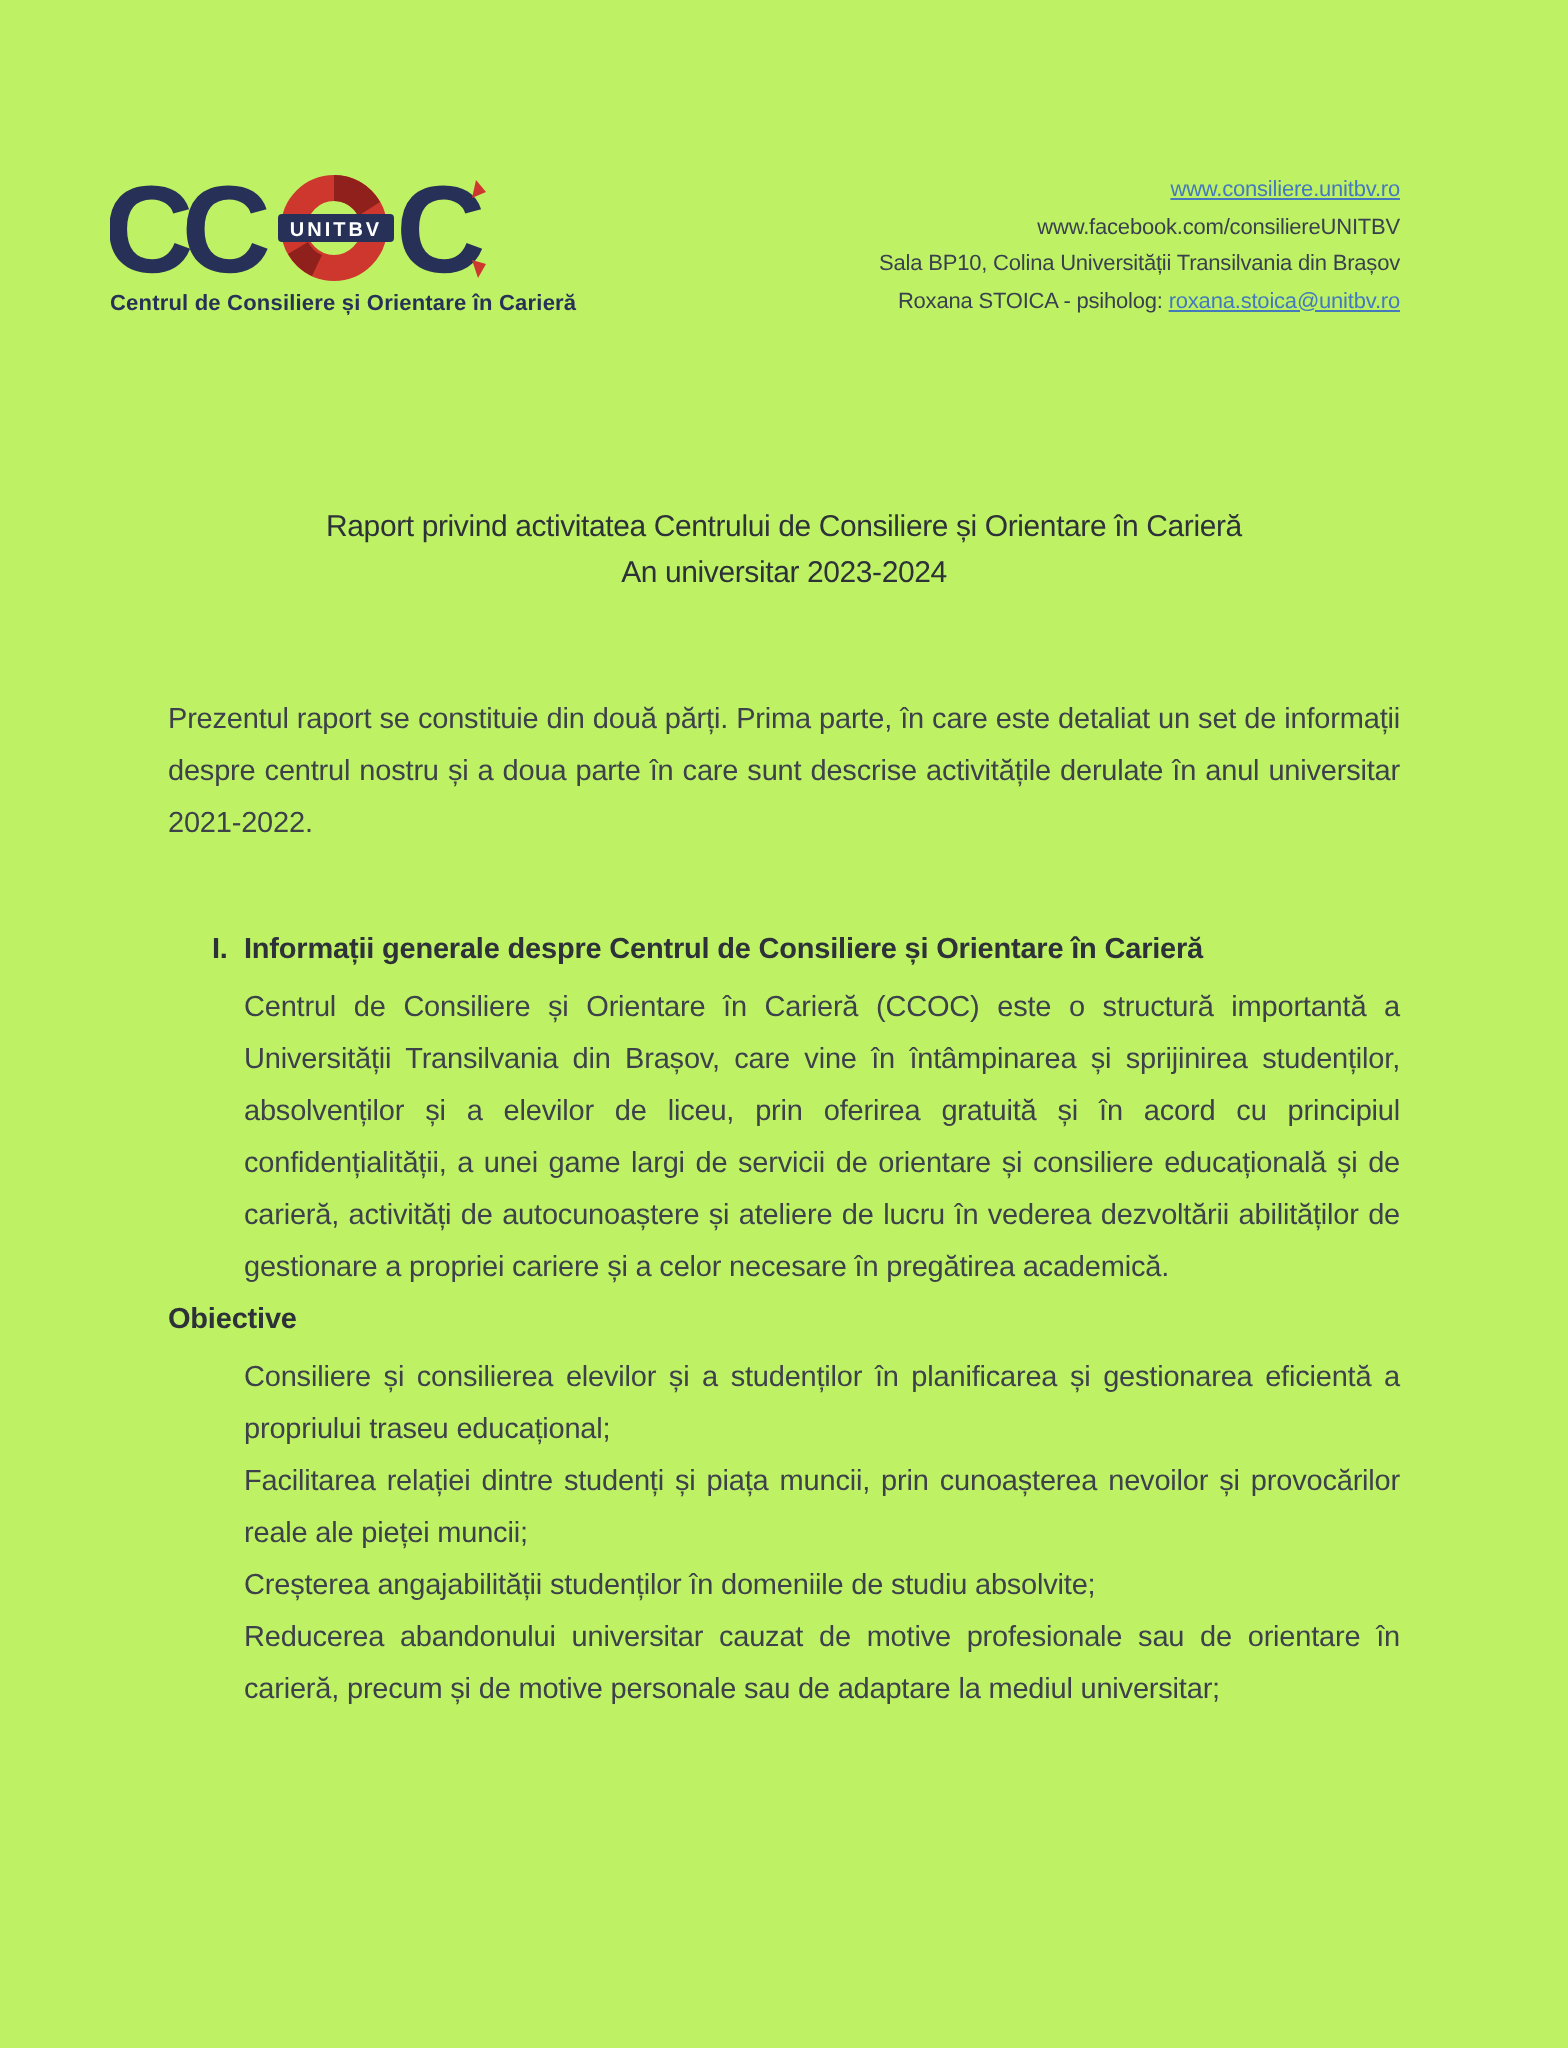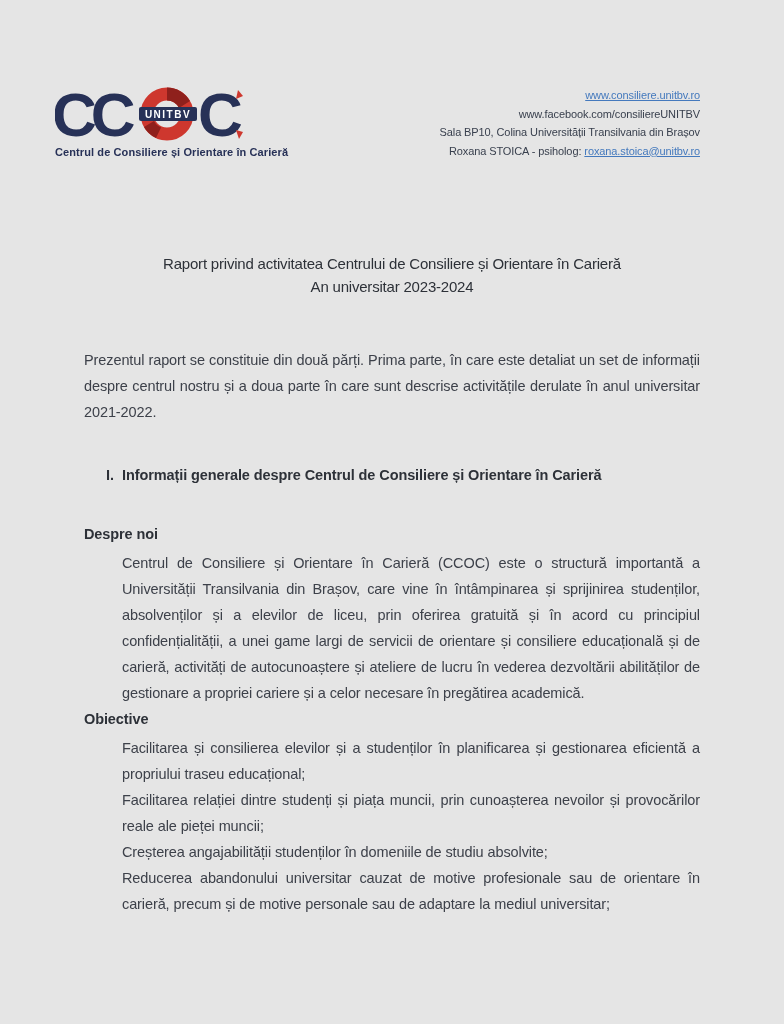--- a/index.html
+++ b/index.html
@@ -1,19 +1,19 @@
 <!DOCTYPE html>
 <html><head>
 <meta charset="utf-8">
 <style>
   * { margin:0; padding:0; box-sizing:border-box; }
   html,body { background:#ffffff; }
   body { width:784px; height:1024px; overflow:hidden; }
   .page {
-    position:relative; width:784px; height:1024px; background:#e5e5e5;
+    position:relative; width:784px; height:1024px; background:#bef264;
     font-family:"Liberation Sans", sans-serif;
     color:#3d414a;
     letter-spacing:-0.1px;
   }
 
   
   .header {
     position:absolute; top:86px; left:55px; right:84px;
     display:flex; justify-content:space-between; align-items:flex-start;
   }
@@ -92,26 +92,25 @@
       <div>An universitar 2023-2024</div>
     </div>
 
     <p class="intro">Prezentul raport se constituie din două părți. Prima parte, în care este detaliat un set de informații despre centrul nostru și a doua parte în care sunt descrise activitățile derulate în anul universitar 2021-2022.</p>
 
     <div class="section-heading">
       <span class="section-number">I.</span>
       <span>Informații generale despre Centrul de Consiliere și Orientare în Carieră</span>
     </div>
 
-    <div class="subheading about">Despre noi</div>
     <p class="about-body">Centrul de Consiliere și Orientare în Carieră (CCOC) este o structură importantă a Universității Transilvania din Brașov, care vine în întâmpinarea și sprijinirea studenților, absolvenților și a elevilor de liceu, prin oferirea gratuită și în acord cu principiul confidențialității, a unei game largi de servicii de orientare și consiliere educațională și de carieră, activități de autocunoaștere și ateliere de lucru în vederea dezvoltării abilităților de gestionare a propriei cariere și a celor necesare în pregătirea academică.</p>
 
     <div class="subheading objectives">Obiective</div>
     <div class="objective-list">
-      <p class="objective-item">Facilitarea și consilierea elevilor și a studenților în planificarea și gestionarea eficientă a propriului traseu educațional;</p>
+      <p class="objective-item">Consiliere și consilierea elevilor și a studenților în planificarea și gestionarea eficientă a propriului traseu educațional;</p>
       <p class="objective-item">Facilitarea relației dintre studenți și piața muncii, prin cunoașterea nevoilor și provocărilor reale ale pieței muncii;</p>
       <p class="objective-item">Creșterea angajabilității studenților în domeniile de studiu absolvite;</p>
       <p class="objective-item">Reducerea abandonului universitar cauzat de motive profesionale sau de orientare în carieră, precum și de motive personale sau de adaptare la mediul universitar;</p>
     </div>
 
   </main>
 
 </div>
 
 </body></html>

